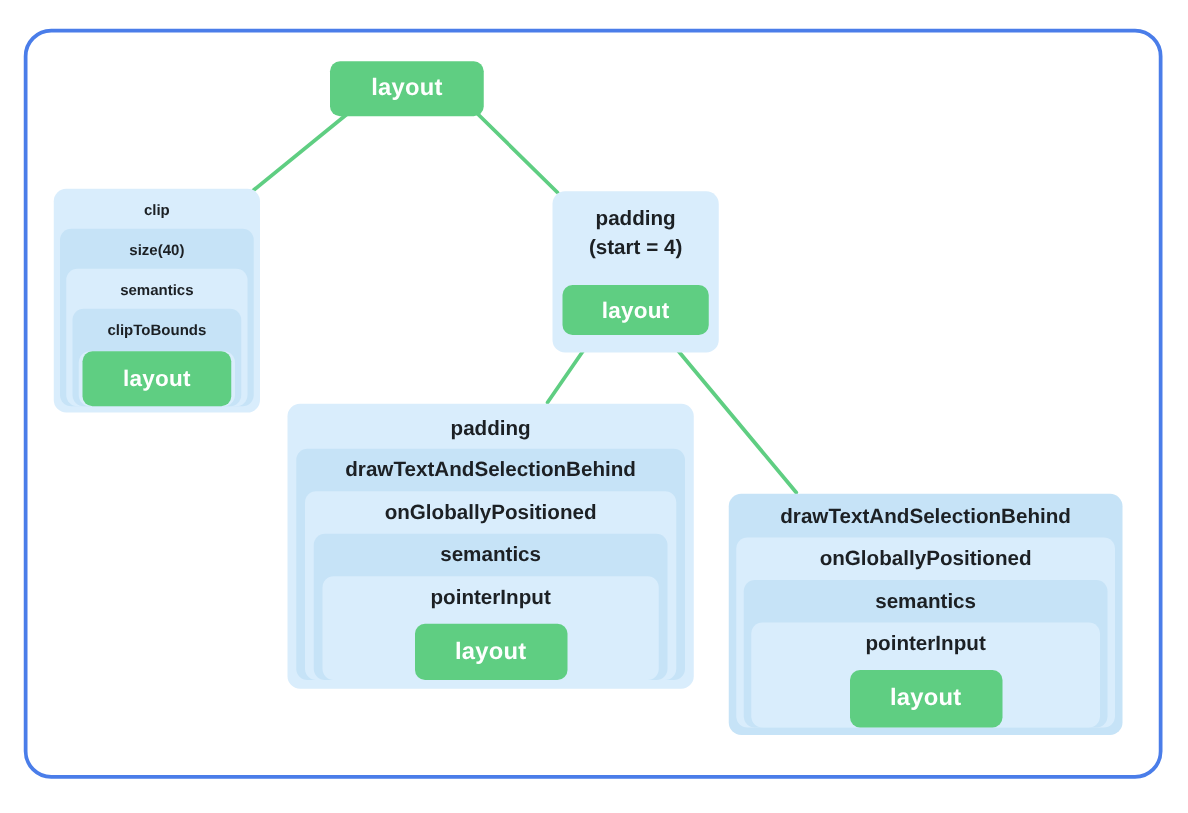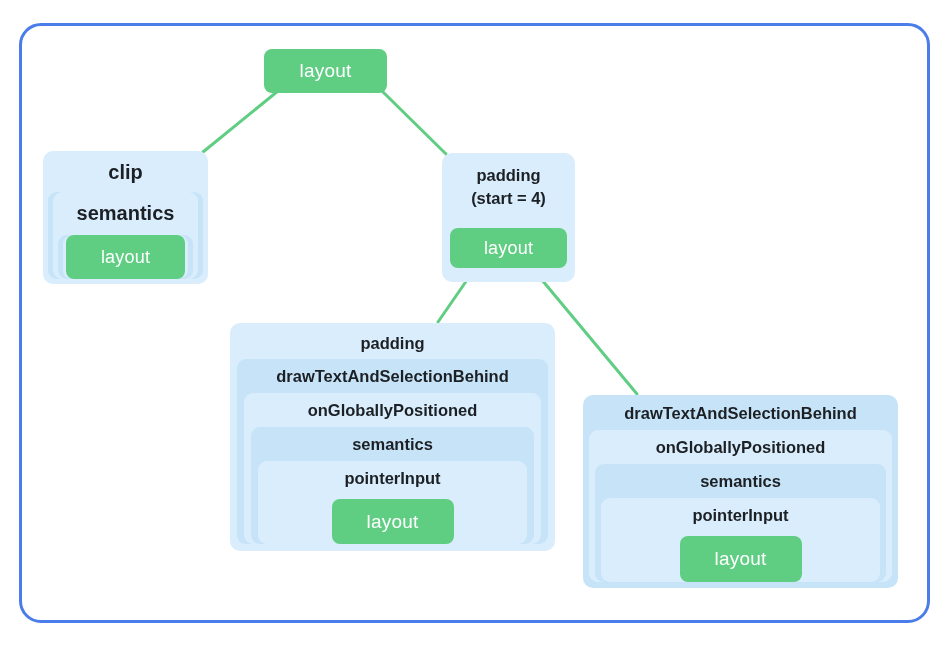--- a/index.html
+++ b/index.html
@@ -10,38 +10,38 @@
   .frame{
     position:absolute;left:19px;top:23px;width:911px;height:600px;
     box-sizing:border-box;border:3px solid var(--frame_blue,#4a7de9);
     border-radius:22px;background:transparent;
   }
   .edges{position:absolute;left:0;top:0;width:950px;height:650px;pointer-events:none;}
   .edges line{stroke:var(--green,#5fce82);stroke-width:3;stroke-linecap:round;}
 
   .gnode{
     background:var(--green,#5fce82);color:var(--leaf_text,#ffffff);
-    font-weight:normal;display:flex;align-items:center;justify-content:center;
+    font-weight:bold;display:flex;align-items:center;justify-content:center;
     border-radius:8px;font-size:19px;letter-spacing:.2px;
   }
   .root{position:absolute;left:264px;top:49px;width:123px;height:44px;}
 
   .chain{border-radius:10px;}
   .chain .chain{border-radius:9px;}
   .light{background:var(--light,#d9edfc);}
   .dark{background:var(--dark,#c6e3f7);}
   .lbl{
     text-align:center;font-weight:bold;font-size:16.5px;
     color:var(--text,#1c2024);padding:8px 4px 7px;white-space:nowrap;
   }
   .lbl2{line-height:24px;padding:8px 4px 4px;}
 
   
   #clip-box{position:absolute;left:43px;top:151px;width:165px;}
-  #clip-box .lbl{font-size:20px;padding:10px 2px 8px;}
+  #clip-box .lbl{font-size:12px;padding:10px 2px 8px;}
   #clip-box .chain{margin:0 5px 5px;}
   #clip-box .gnode{margin:2px 3px 4px;height:44px;font-size:18px;}
 
   
   #pad-start-box{position:absolute;left:442px;top:153px;width:133px;height:129px;box-sizing:border-box;}
   #pad-start-box .lbl2{line-height:23px;padding-top:11px;}
   #pad-start-box .gnode{width:117px;height:40px;margin:14px auto 0;font-size:18px;}
 
   
   #pad-top-box{position:absolute;left:230px;top:323px;width:325px;}
@@ -66,23 +66,25 @@
     <line x1="382" y1="91" x2="446" y2="154"></line>
     <line x1="467" y1="280" x2="438" y2="322"></line>
     <line x1="542" y1="280" x2="637" y2="394"></line>
   </svg>
 
   <div class="gnode root">layout</div>
 
   <div class="chain light" id="clip-box">
     <div class="lbl">clip</div>
     <div class="chain dark">
+      <div class="lbl">size(40)</div>
       <div class="chain light">
         <div class="lbl">semantics</div>
         <div class="chain dark">
+          <div class="lbl">clipToBounds</div>
           <div class="chain light">
             <div class="gnode">layout</div>
           </div>
         </div>
       </div>
     </div>
   </div>
 
   <div class="chain light" id="pad-start-box">
     <div class="lbl lbl2">

